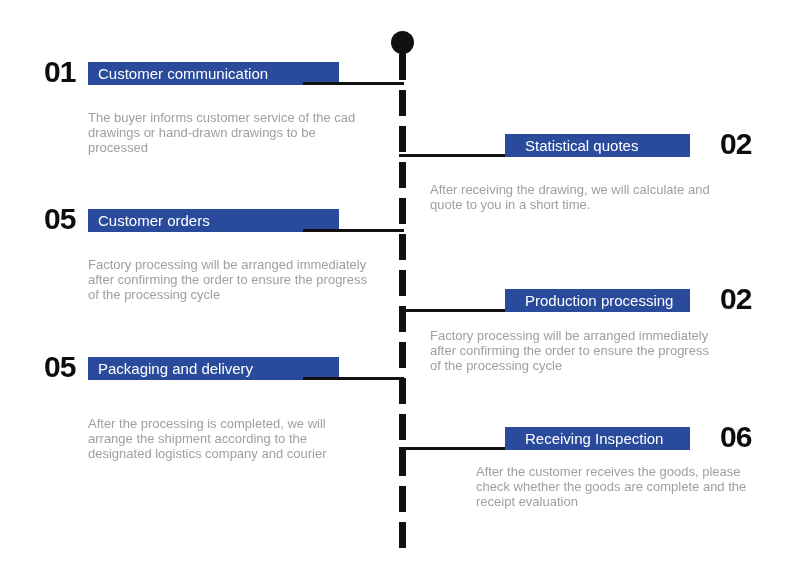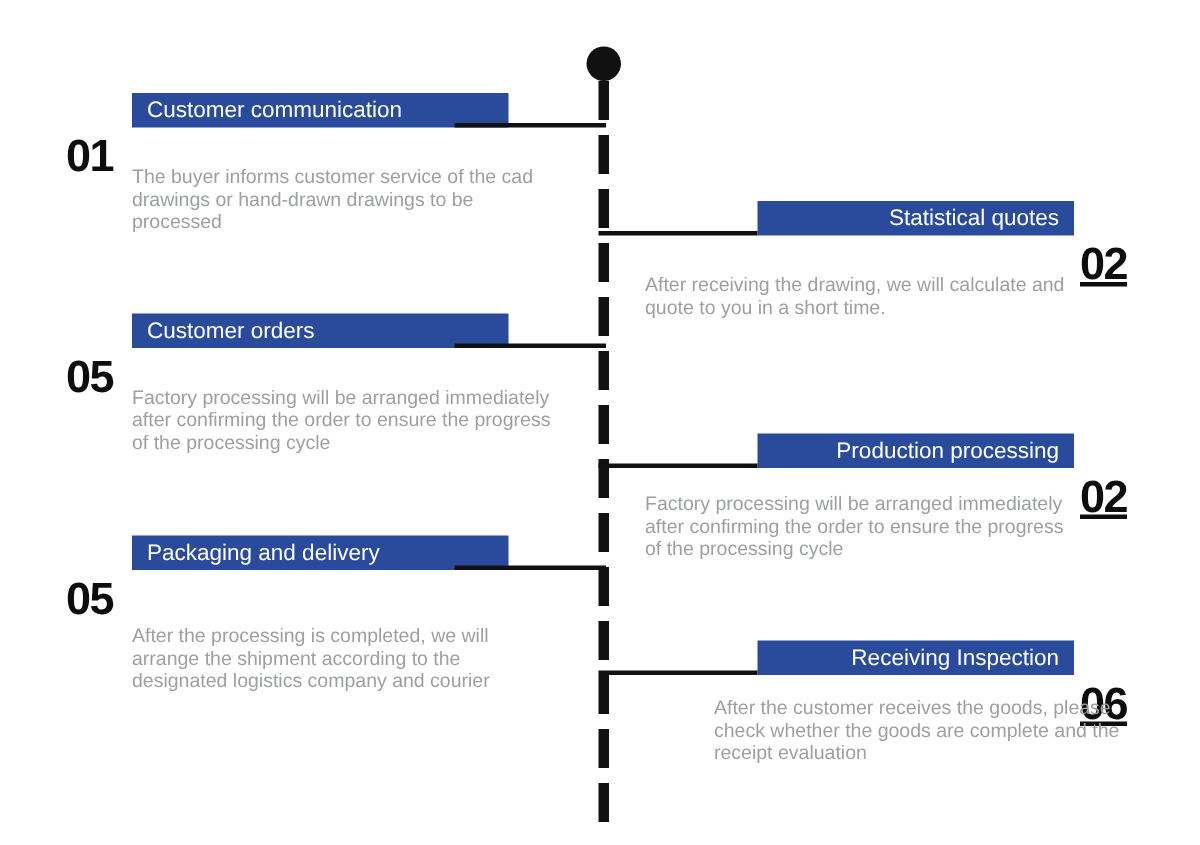--- a/index.html
+++ b/index.html
@@ -35,36 +35,35 @@
   .step{position:absolute;left:0;width:800px;height:0;}
   .s1{top:62px;}  .s2{top:134px;} .s3{top:209px;}
   .s4{top:289px;} .s5{top:357px;} .s6{top:427px;}
 
   .num{
     position:absolute;top:-5px;
     font-size:30px;font-weight:bold;
     letter-spacing:-1px;
     color:var(--number-black);
     line-height:30px;
-    margin-top:33px;
   }
   .step.left  .num{left:44px;}
-  .step.right .num{left:720px;text-decoration:underline;}
+  .step.right .num{left:720px;}
 
   .bar{
     position:absolute;top:0;
     height:23px;line-height:23px;
     background:var(--accent-blue);
     color:#ffffff;
     font-size:15px;
     padding:0 10px;
     white-space:nowrap;
   }
   .step.left  .bar{left:88px;width:251px;text-align:left;}
-  .step.right .bar{left:505px;width:211px;text-align:right;padding-left:20px;}
+  .step.right .bar{left:505px;width:185px;text-align:left;padding-left:20px;}
 
   .connector{
     position:absolute;top:20px;
     height:3px;
     background:var(--line-black);
   }
   .step.left  .connector{left:303px;width:101px;}
   .step.right .connector{left:399px;width:106px;}
 
   .desc{

